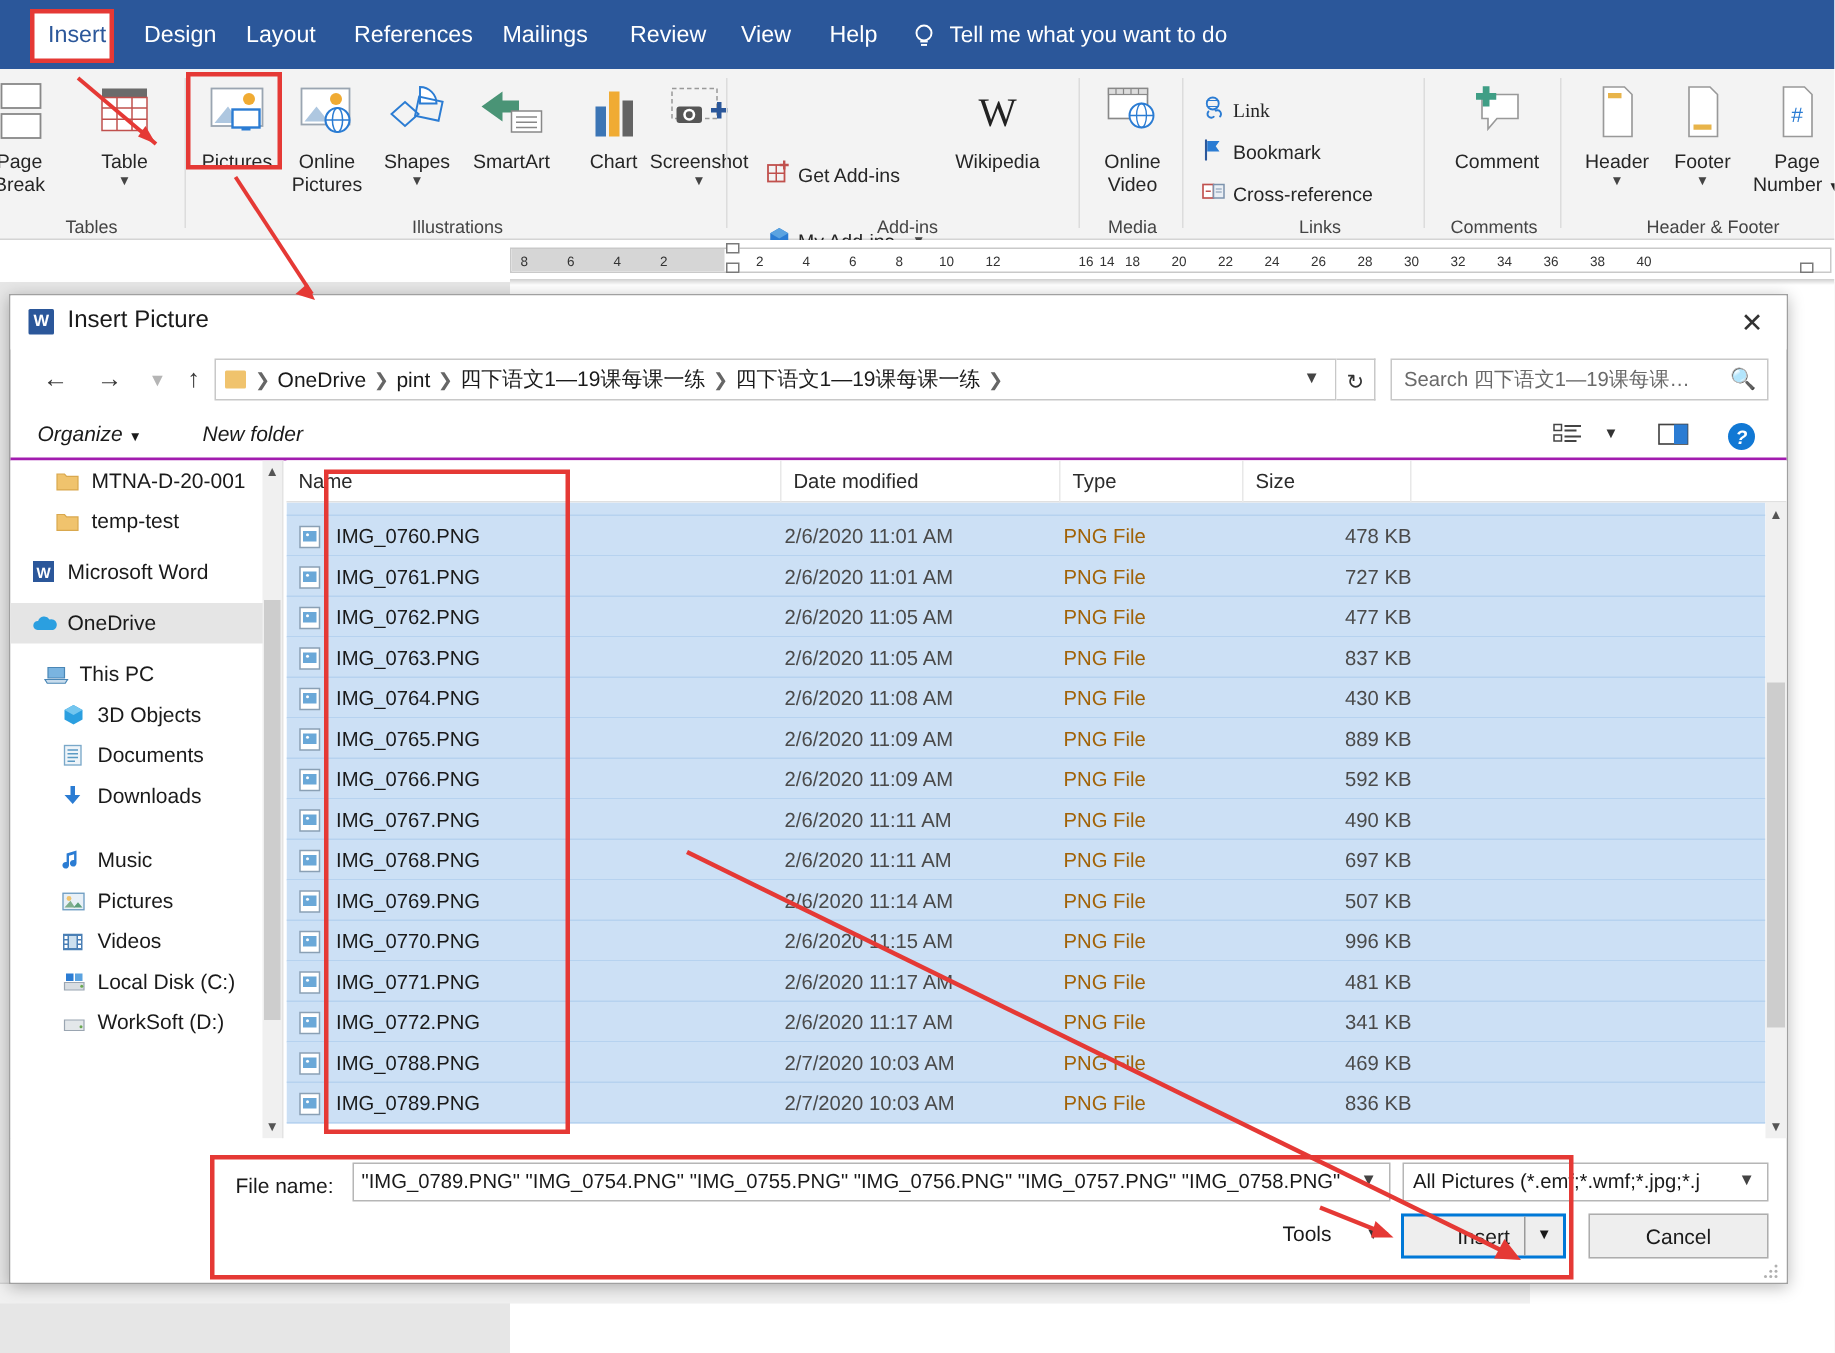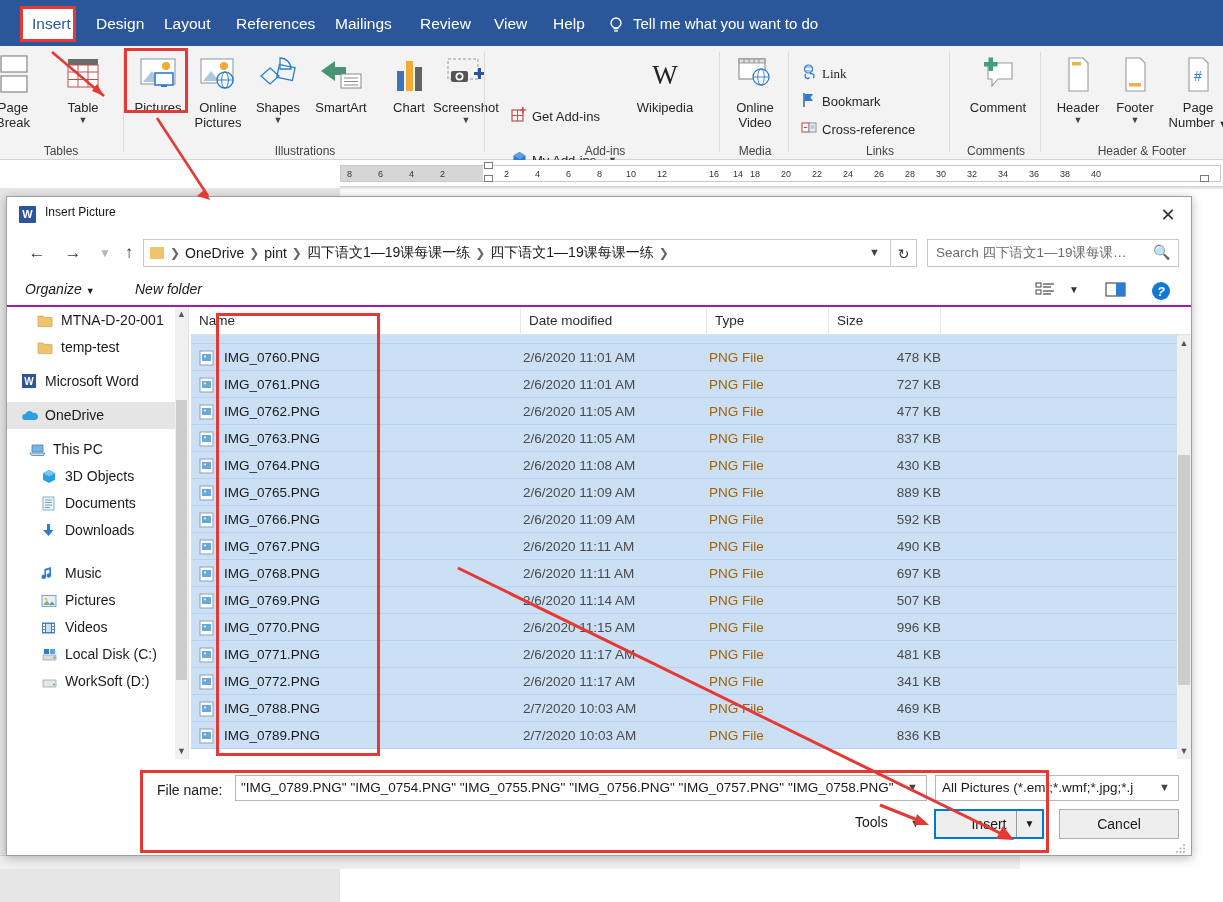--- a/index.html
+++ b/index.html
@@ -101,21 +101,21 @@
   .dialog {
     position: absolute; top: 196px; left: 6px; width: 1186px; height: 660px;
     background: #ffffff; border: 1px solid #a0a0a0;
     box-shadow: 0 2px 10px rgba(0,0,0,.28);
   }
   .dlg-title {
     position: absolute; top: 0; left: 0; width: 100%; height: 36px;
     background: #ffffff;
   }
   .dlg-title .t {
-    position: absolute; left: 38px; top: 8px; font-size: 12px; color: #1a1a1a;
+    position: absolute; left: 38px; top: 8px; font-size: 16px; color: #1a1a1a;
   }
   .dlg-title .wicon {
     position: absolute; left: 12px; top: 9px; width: 17px; height: 17px;
     background: #2b579a; color: #fff; font-size: 11px; font-weight: bold;
     text-align: center; line-height: 17px; border-radius: 1px;
   }
   .dlg-close {
     position: absolute; right: 0; top: 0; width: 46px; height: 36px;
     text-align: center; line-height: 36px; font-size: 18px; color: #333; cursor: default;
   }
@@ -518,21 +518,21 @@
       <span class="ruler-tick" style="left:37px;">6</span>
       <span class="ruler-tick" style="left:68px;">4</span>
       <span class="ruler-tick" style="left:99px;">2</span>
       <span class="ruler-tick" style="left:163px;">2</span>
       <span class="ruler-tick" style="left:194px;">4</span>
       <span class="ruler-tick" style="left:225px;">6</span>
       <span class="ruler-tick" style="left:256px;">8</span>
       <span class="ruler-tick" style="left:285px;">10</span>
       <span class="ruler-tick" style="left:316px;">12</span>
       <span class="ruler-tick" style="left:358px;margin-left:34px;">14</span>
-      <span class="ruler-tick" style="left:368px;">16</span>
+      <span class="ruler-tick" style="left:378px;">16</span>
       <span class="ruler-tick" style="left:409px;">18</span>
       <span class="ruler-tick" style="left:440px;">20</span>
       <span class="ruler-tick" style="left:471px;">22</span>
       <span class="ruler-tick" style="left:502px;">24</span>
       <span class="ruler-tick" style="left:533px;">26</span>
       <span class="ruler-tick" style="left:564px;">28</span>
       <span class="ruler-tick" style="left:595px;">30</span>
       <span class="ruler-tick" style="left:626px;">32</span>
       <span class="ruler-tick" style="left:657px;">34</span>
       <span class="ruler-tick" style="left:688px;">36</span>

